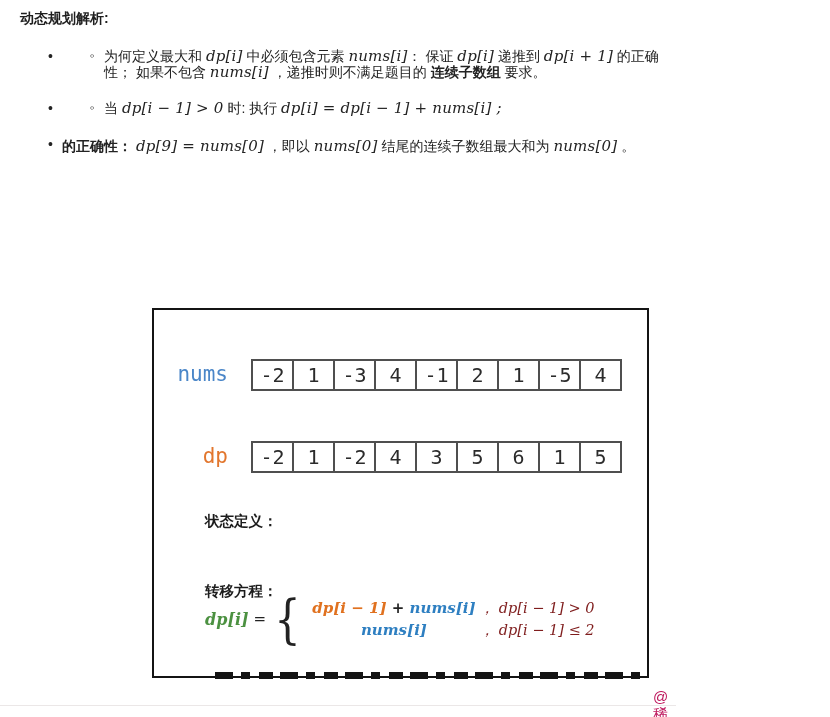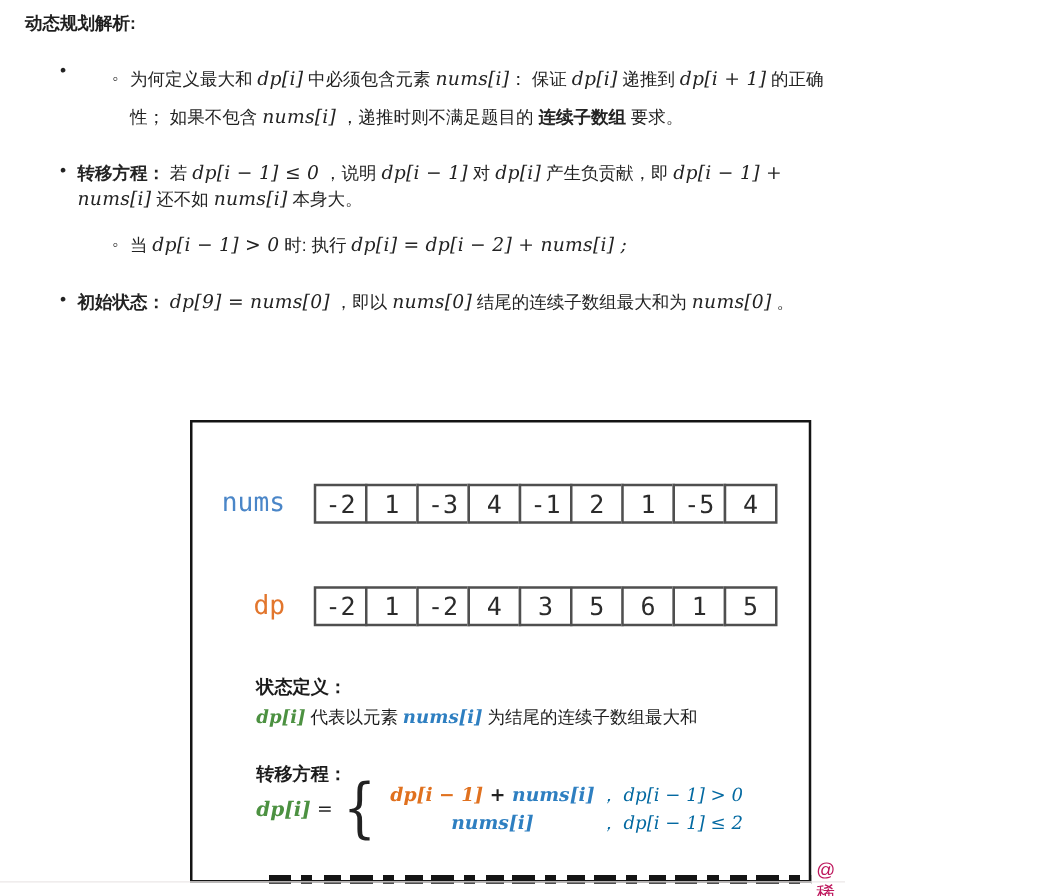--- a/index.html
+++ b/index.html
@@ -5,26 +5,26 @@
   html,body{margin:0;padding:0;background:#fff;}
   .page{position:relative;width:676px;height:717px;overflow:hidden;background:#fff;
         font-family:"Liberation Sans",sans-serif;color:#232323;}
   .content{padding:8px 0 0 20px;}
   h3.heading{font-size:14px;font-weight:700;margin:2px 0 20px 0;color:#1f1f1f;}
   ul.top{list-style:none;margin:0;padding:0 0 0 28px;}
   ul.top>li{position:relative;padding-left:14px;margin-bottom:20px;}
   ul.top>li::before{content:"•";position:absolute;left:0;top:0;font-size:14px;color:#232323;}
   ul.top>li>p{margin:0;max-width:766px;font-size:14px;line-height:21px;}
   ul.sub{list-style:none;margin:11px 0 0 0;padding:0 0 0 28px;}
-  ul.sub>li{position:relative;padding-left:14px;font-size:14px;line-height:30px;max-width:700px;}
+  ul.sub>li{position:relative;padding-left:14px;font-size:14px;line-height:16px;max-width:700px;}
   ul.sub>li::before{content:"◦";position:absolute;left:0;top:0;font-size:13px;color:#232323;}
   .b{font-weight:700;}
   .m{font-family:"DejaVu Serif",serif;font-style:italic;font-size:15px;letter-spacing:.2px;}
   
-  .figure{position:absolute;left:152px;top:336px;width:497px;height:370px;
+  .figure{position:absolute;left:152px;top:308px;width:497px;height:370px;
           border:2px solid #141414;background:#fff;box-sizing:border-box;}
   .array-row{position:absolute;left:0;height:32px;}
   .array-row .arr-label{position:absolute;left:0;top:3px;width:74px;text-align:right;
           font-family:"DejaVu Sans Mono",monospace;font-size:21px;}
   .lbl-nums{color:#4a86c8;}
   .lbl-dp{color:#e2762d;}
   .cells{position:absolute;left:97px;top:0;display:flex;}
   .cell{width:39px;height:28px;border:2px solid #4f4f4f;margin-left:-2px;background:#fff;
         display:flex;align-items:center;justify-content:center;
         font-family:"DejaVu Sans Mono",monospace;font-size:20px;color:#2b2b2b;}
@@ -35,21 +35,21 @@
   .c-green{color:#4c9141;}
   .c-blue{color:#2e7fc1;}
   .c-orange{color:#e0711f;}
   .eq{position:absolute;left:51px;top:286px;display:flex;align-items:center;}
   .eq .lhs{font-family:"DejaVu Serif",serif;font-style:italic;font-weight:700;font-size:16px;}
   .eq .sign{font-family:"DejaVu Serif",serif;font-size:15px;margin:0 5px;color:#222;}
   .brace{font-family:"DejaVu Serif",serif;font-size:52px;font-weight:100;line-height:46px;
          color:#222;margin-right:8px;transform:scaleX(.8);}
   .cases{display:grid;grid-template-columns:auto auto;column-gap:4px;row-gap:3px;align-items:center;}
   .expr{text-align:center;font-family:"DejaVu Serif",serif;font-style:italic;font-weight:700;font-size:15px;}
-  .cond{font-family:"DejaVu Serif",serif;font-style:italic;font-size:14.5px;color:#0369a1;}
+  .cond{font-family:"DejaVu Serif",serif;font-style:italic;font-size:14.5px;color:#7f1d1d;}
   .clipped-strip{position:absolute;left:61px;right:-2px;bottom:-3px;height:7px;
       background:repeating-linear-gradient(90deg,#141414 0 18px,transparent 18px 26px,
                  #141414 26px 35px,transparent 35px 44px,#141414 44px 58px,transparent 58px 65px);}
   .watermark{position:absolute;left:653px;top:688px;font-size:15px;color:#be185d;letter-spacing:.5px;}
   .bottom-rule{position:absolute;left:0;top:705px;width:830px;height:1px;background:#ebe7e7;}
 </style>
 </head>
 <body>
 
 <div class="page">
@@ -59,28 +59,27 @@
 
     <ul class="top">
 
       <li>
         <ul class="sub">
           <li><span>为何定义最大和 </span><span class="m">dp[i]</span><span> 中必须包含元素 </span><span class="m">nums[i]</span><span>： 保证 </span><span class="m">dp[i]</span><span> 递推到 </span><span class="m">dp[i + 1]</span><span> 的正确性； 如果不包含 </span><span class="m">nums[i]</span><span> ，递推时则不满足题目的 </span><span class="b">连续子数组</span><span> 要求。</span></li>
         </ul>
       </li>
 
       <li>
-        <p><span class="b">转移方程：</span><span> 若 </span><span class="m">dp[i − 1] ≤ 0</span><span> ，说明 </span><span class="m">dp[i − 1]</span><span> 对 </span><span class="m">dp[i]</span><span> 产生负贡献，即 </span><span class="m">dp[i − 1] + nums[i]</span><span> 还不如 </span><span class="m">nums[i]</span><span> 本身大。</span></p>
         <ul class="sub">
-          <li><span>当 </span><span class="m">dp[i − 1] &gt; 0</span><span> 时: 执行 </span><span class="m">dp[i] = dp[i − 2] + nums[i]</span><span class="m"> ;</span></li>
+          <li><span>当 </span><span class="m">dp[i − 1] &gt; 0</span><span> 时: 执行 </span><span class="m">dp[i] = dp[i − 1] + nums[i]</span><span class="m"> ;</span></li>
         </ul>
       </li>
 
       <li>
-        <p><span class="b">初始状态：</span><span> </span><span class="m">dp[9] = nums[0]</span><span> ，即以 </span><span class="m">nums[0]</span><span> 结尾的连续子数组最大和为 </span><span class="m">nums[0]</span><span> 。</span></p>
+        <p><span class="b">的正确性：</span><span> </span><span class="m">dp[9] = nums[0]</span><span> ，即以 </span><span class="m">nums[0]</span><span> 结尾的连续子数组最大和为 </span><span class="m">nums[0]</span><span> 。</span></p>
       </li>
 
 
     </ul>
   </div>
 
   <div class="figure">
 
     <div class="array-row" style="top:49px;">
       <span class="arr-label lbl-nums">nums</span>
@@ -106,21 +105,20 @@
           <span class="cell">4</span>
           <span class="cell">3</span>
           <span class="cell">5</span>
           <span class="cell">6</span>
           <span class="cell">1</span>
           <span class="cell">5</span>
       </div>
     </div>
 
     <div class="cap-title" style="top:202px;">状态定义：</div>
-    <div class="cap-body" style="top:227px;"><span class="fm c-green">dp[i]</span><span> 代表以元素 </span><span class="fm c-blue">nums[i]</span><span> 为结尾的连续子数组最大和</span></div>
 
     <div class="cap-title" style="top:272px;">转移方程：</div>
 
     <div class="eq">
       <span class="lhs c-green">dp[i]</span>
       <span class="sign">=</span>
       <span class="brace">{</span>
       <div class="cases">
         <div class="expr"><span class="c-orange">dp[i − 1]</span><span> + </span><span class="c-blue">nums[i]</span></div>
         <div class="cond">，  dp[i − 1] &gt; 0</div>

